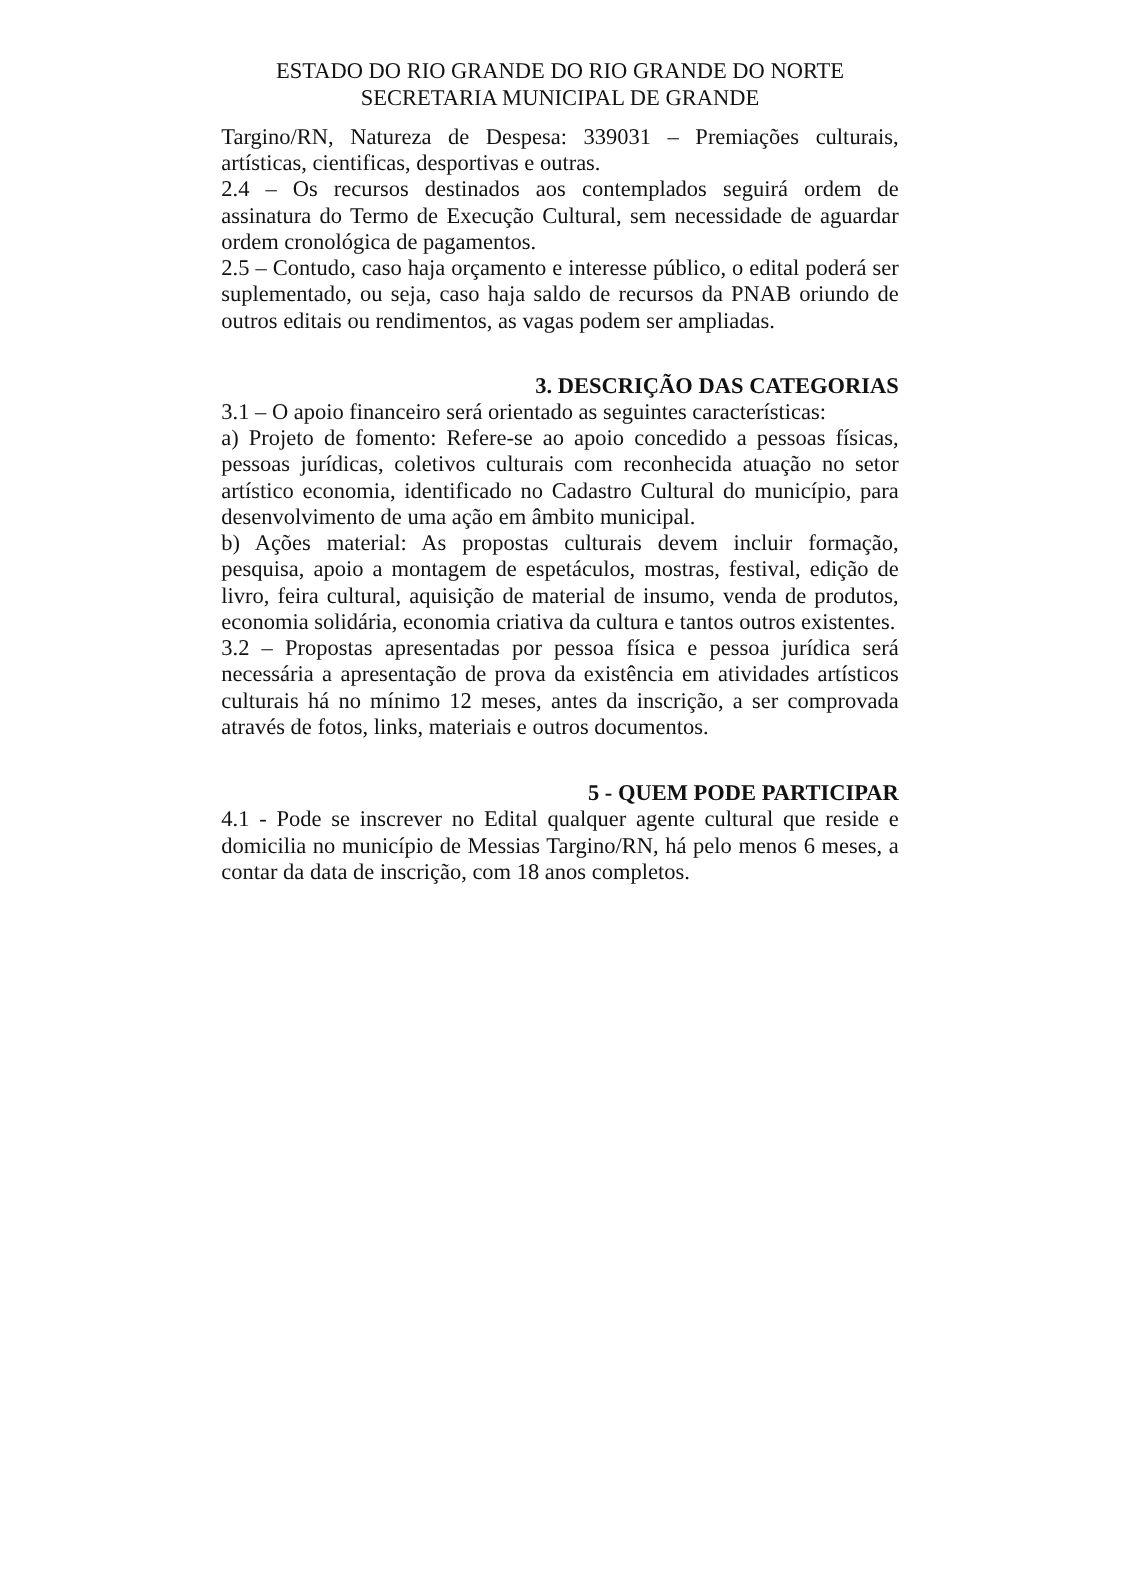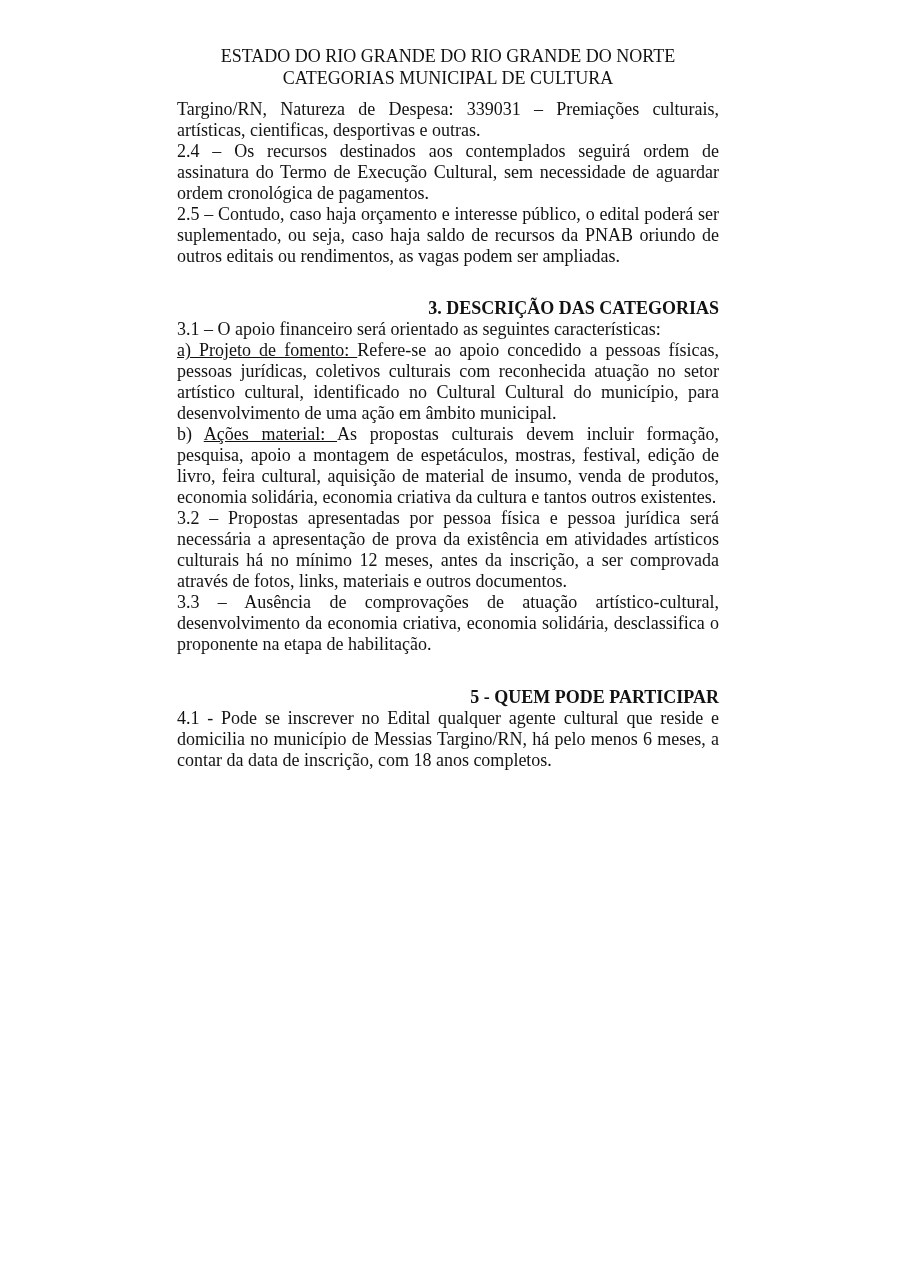--- a/index.html
+++ b/index.html
@@ -30,36 +30,35 @@
     font-size: 18px;
     line-height: 21px;
     text-align: justify;
   }
   .block { margin: 0; }
   .block.heading {
     font-weight: bold;
     text-align: right;
     margin-top: 31.4px;
   }
-  .seg-underline { text-decoration: underline; }
+  .seg-underline { }
 </style>
 </head>
 <body>
 
 <div class="page" style="background: rgb(255, 255, 255); color: rgb(18, 18, 18);">
   <header class="doc-header">
     <div>ESTADO DO RIO GRANDE DO RIO GRANDE DO NORTE</div>
-    <div>CATEGORIAS MUNICIPAL DE CULTURA</div>
+    <div>SECRETARIA MUNICIPAL DE GRANDE</div>
   </header>
   <main class="doc-body">
       <div class="block paragraph"><span>Targino/RN, Natureza de Despesa: 339031 – Premiações culturais, artísticas, cientificas, desportivas e outras.</span></div>
       <div class="block paragraph"><span>2.4 – Os recursos destinados aos contemplados seguirá ordem de assinatura do Termo de Execução Cultural, sem necessidade de aguardar ordem cronológica de pagamentos.</span></div>
       <div class="block paragraph"><span>2.5 – Contudo, caso haja orçamento e interesse público, o edital poderá ser suplementado, ou seja, caso haja saldo de recursos da PNAB oriundo de outros editais ou rendimentos, as vagas podem ser ampliadas.</span></div>
       <div class="block heading"><span>3. DESCRIÇÃO DAS CATEGORIAS</span></div>
       <div class="block paragraph"><span>3.1 – O apoio financeiro será orientado as seguintes características:</span></div>
-      <div class="block paragraph"><span class="seg-underline">a) Projeto de fomento: </span><span>Refere-se ao apoio concedido a pessoas físicas, pessoas jurídicas, coletivos culturais com reconhecida atuação no setor artístico cultural, identificado no Cultural Cultural do município, para desenvolvimento de uma ação em âmbito municipal.</span></div>
+      <div class="block paragraph"><span class="seg-underline">a) Projeto de fomento: </span><span>Refere-se ao apoio concedido a pessoas físicas, pessoas jurídicas, coletivos culturais com reconhecida atuação no setor artístico economia, identificado no Cadastro Cultural do município, para desenvolvimento de uma ação em âmbito municipal.</span></div>
       <div class="block paragraph"><span>b) </span><span class="seg-underline">Ações material: </span><span>As propostas culturais devem incluir formação, pesquisa, apoio a montagem de espetáculos, mostras, festival, edição de livro, feira cultural, aquisição de material de insumo, venda de produtos, economia solidária, economia criativa da cultura e tantos outros existentes.</span></div>
       <div class="block paragraph"><span>3.2 – Propostas apresentadas por pessoa física e pessoa jurídica será necessária a apresentação de prova da existência em atividades artísticos culturais há no mínimo 12 meses, antes da inscrição, a ser comprovada através de fotos, links, materiais e outros documentos.</span></div>
-      <div class="block paragraph"><span>3.3 – Ausência de comprovações de atuação artístico-cultural, desenvolvimento da economia criativa, economia solidária, desclassifica o proponente na etapa de habilitação.</span></div>
       <div class="block heading"><span>5 - QUEM PODE PARTICIPAR</span></div>
       <div class="block paragraph"><span>4.1 - Pode se inscrever no Edital qualquer agente cultural que reside e domicilia no município de Messias Targino/RN, há pelo menos 6 meses, a contar da data de inscrição, com 18 anos completos.</span></div>
     </main>
 </div>
 
 </body></html>

